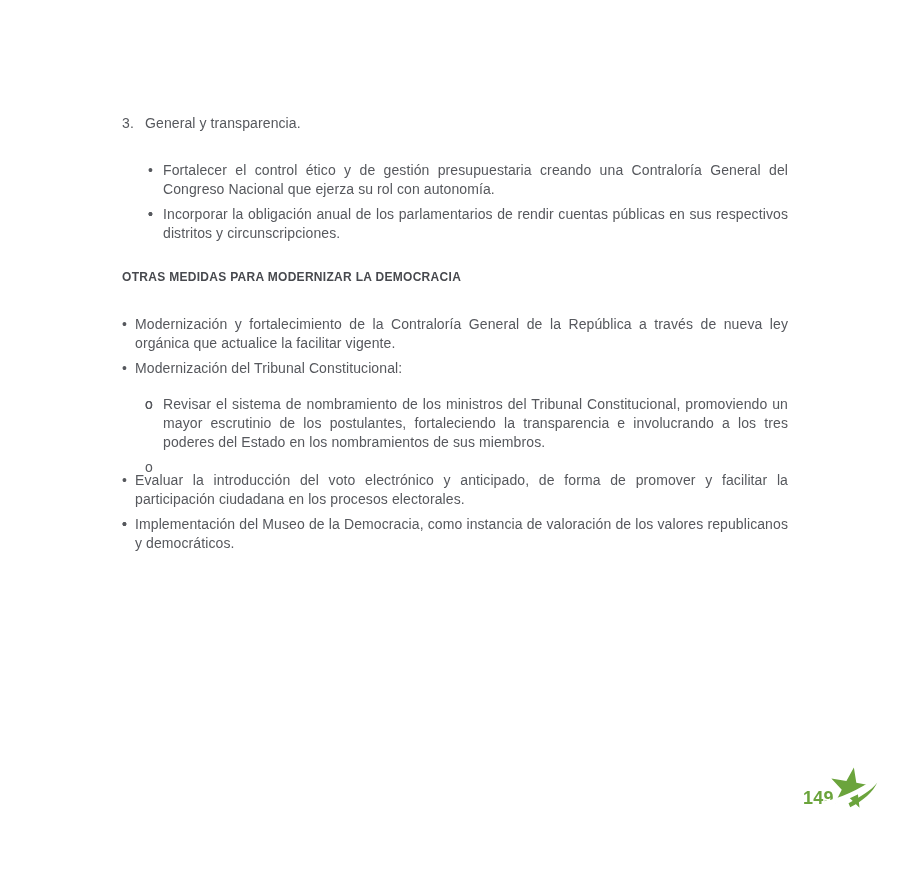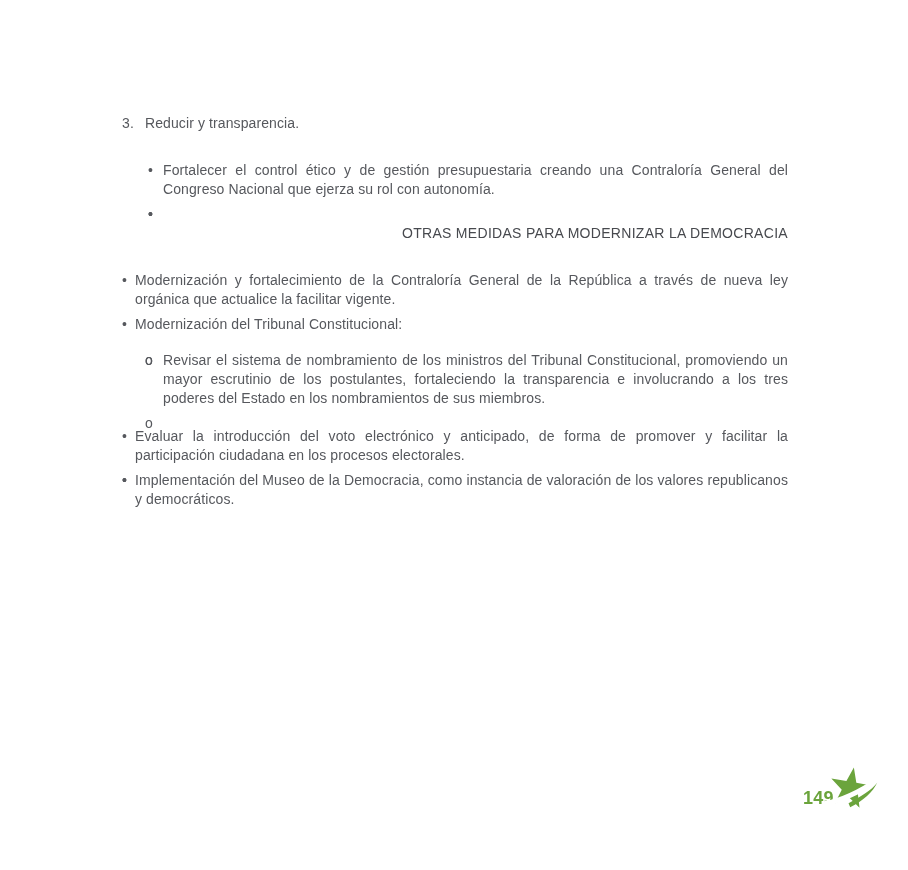--- a/index.html
+++ b/index.html
@@ -58,26 +58,25 @@
   
   ul.top li { padding-left: 13px; }
   ul.top li .marker { left: 0; }
   
   ul.sub { margin-top: 17px; }
   ul.sub li { padding-left: 41px; }
   ul.sub li .marker { left: 23px; }
   ul.final { margin-top: 19px; }
   .section-heading {
     margin: 26px 0 29px 0;
-    font-size: 14px;
-    font-weight: normal;
+    font-size: 12px;
+    font-weight: bold;
     color: var(--heading-text);
     letter-spacing: 0.3px;
     line-height: 17px;
-    text-align: right;
   }
   .footer {
     position: absolute;
     left: 12px; top: 0;
     width: 908px; height: 870px;
     pointer-events: none;
   }
   .page-number {
     position: absolute;
     left: 791px; top: 789px;
@@ -94,33 +93,34 @@
   }
 </style>
 </head>
 <body>
 
 <div class="page">
   <div class="content">
 
     <div class="numbered-item">
       <span class="marker">3.</span>
-      <span>Reducir y transparencia.</span>
+      <span>General y transparencia.</span>
     </div>
 
     <ul class="bullets deep">
       <li>
         <span class="marker">•</span>
         <span>Fortalecer el control ético y de gestión presupuestaria creando una Contraloría General del Congreso Nacional que ejerza su rol con autonomía.</span>
       </li>
       <li>
         <span class="marker">•</span>
       </li>
       <li>
         <span class="marker">•</span>
+        <span>Incorporar la obligación anual de los parlamentarios de rendir cuentas públicas en sus respectivos distritos y circunscripciones.</span>
       </li>
     </ul>
 
     <div class="section-heading">OTRAS MEDIDAS PARA MODERNIZAR LA DEMOCRACIA</div>
 
     <ul class="bullets top">
       <li>
         <span class="marker">•</span>
         <span>Modernización y fortalecimiento de la Contraloría General de la República a través de nueva ley orgánica que actualice la facilitar vigente.</span>
       </li>

